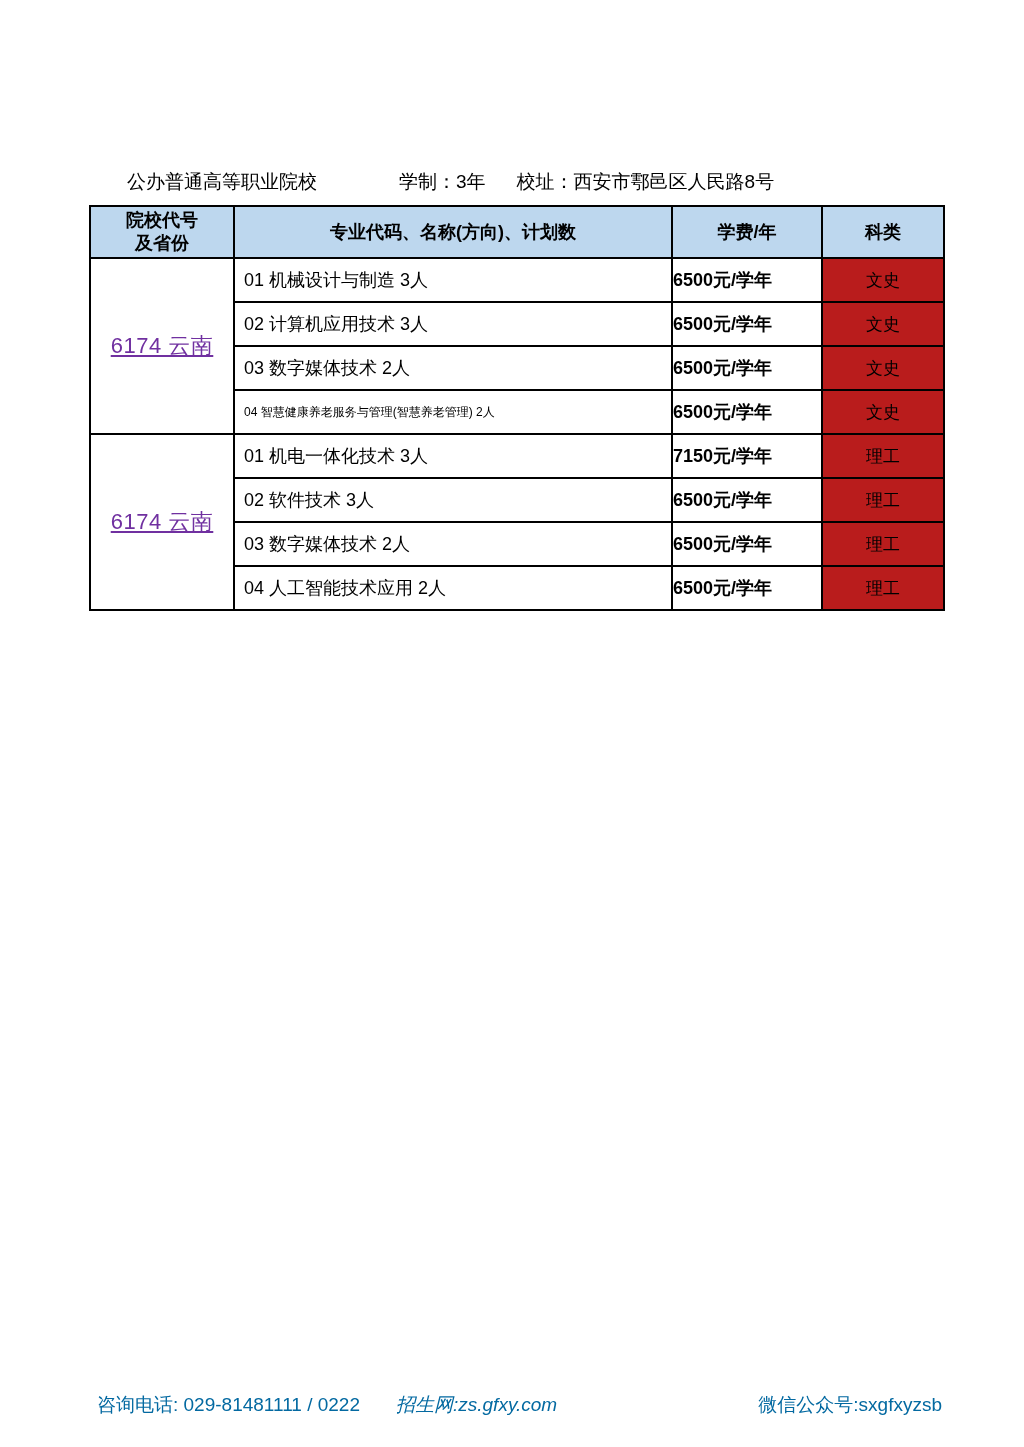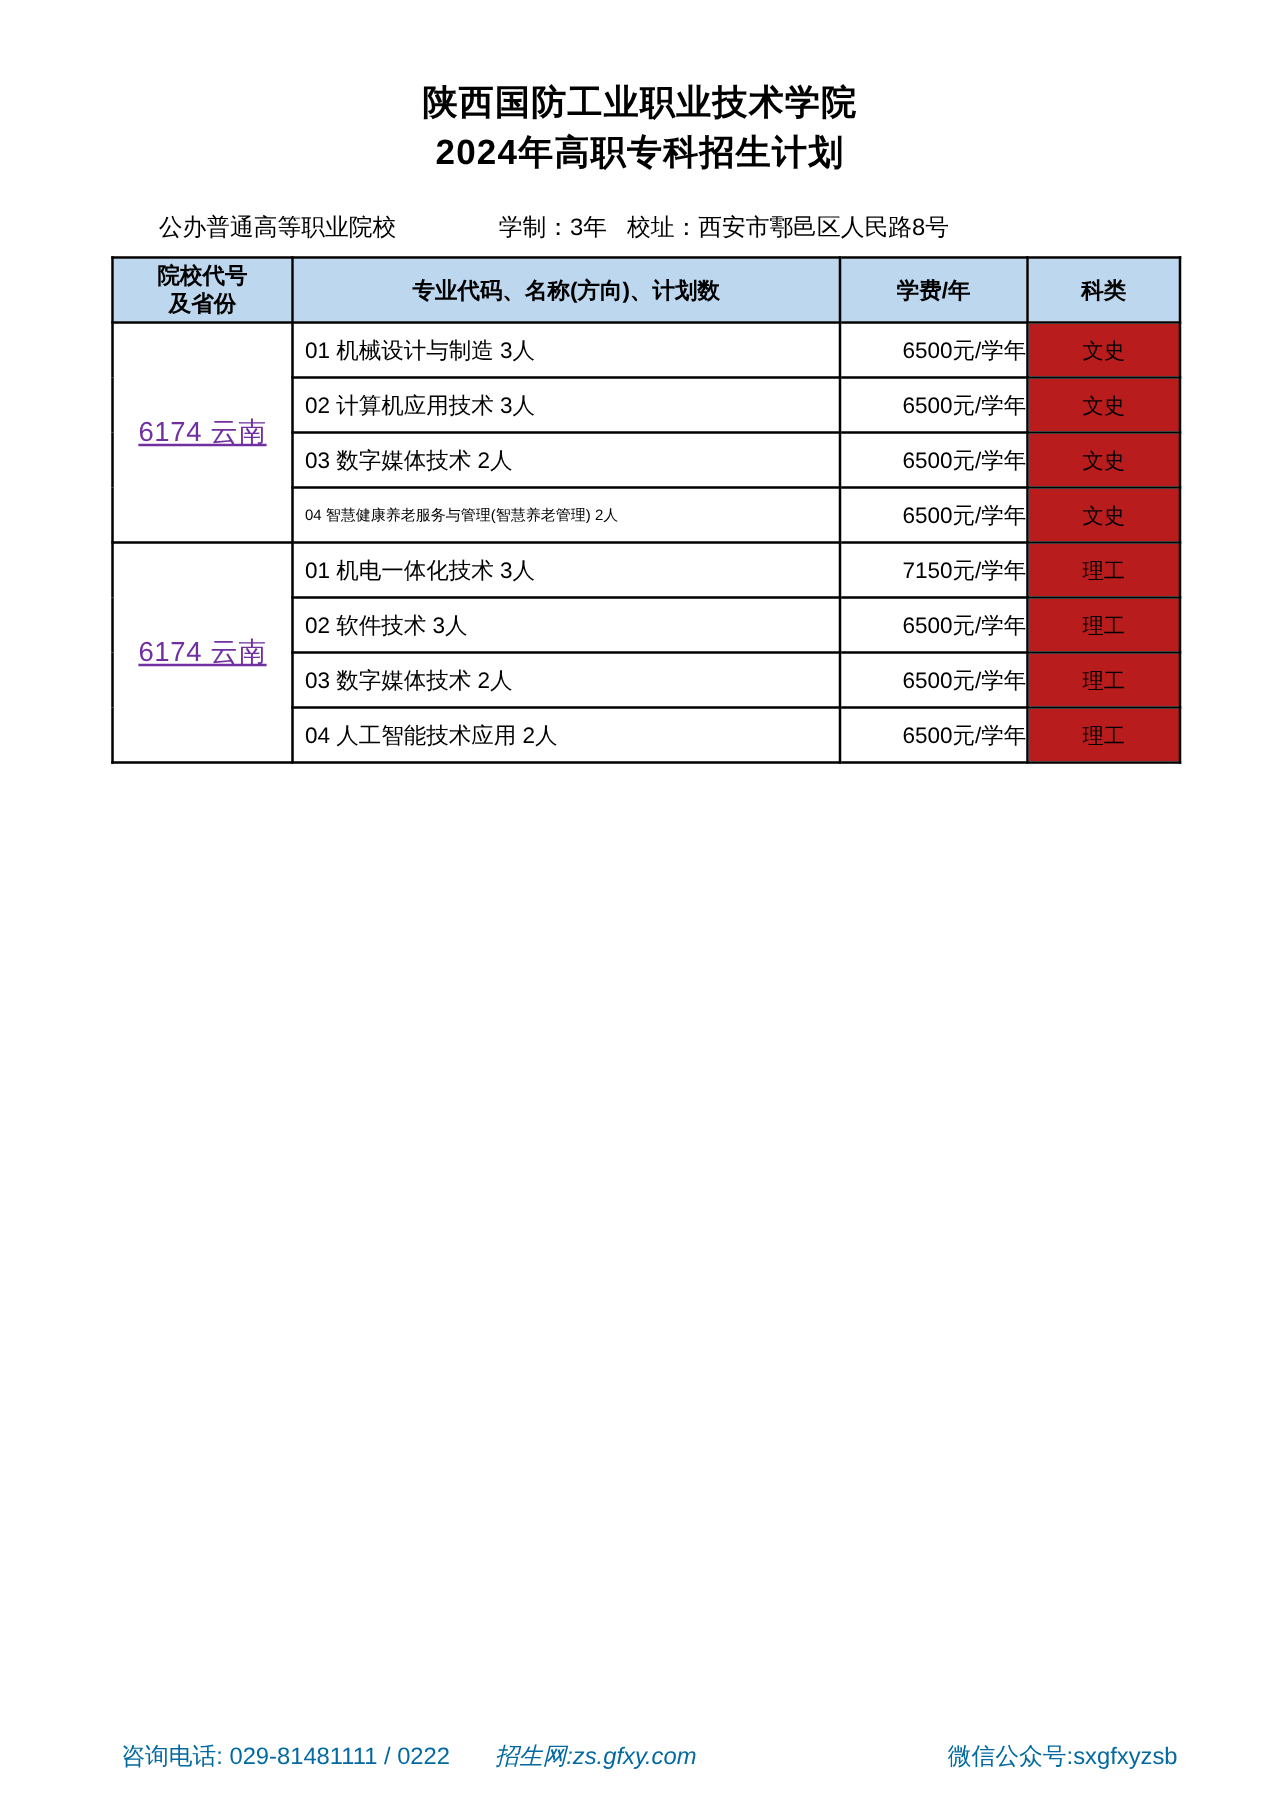--- a/index.html
+++ b/index.html
@@ -22,21 +22,21 @@
   }
   .title-line { font-size: 28px; line-height: 40px; letter-spacing: 1px; }
   .info-line {
     position: absolute;
     top: 169px;
     left: 127px;
     font-size: 19px;
     white-space: nowrap;
   }
   .info-line .sp1 { margin-left: 82px; }
-  .info-line .sp2 { margin-left: 16px; }
+  .info-line .sp2 { margin-left: 31px; }
 
   table.plan-table {
     position: absolute;
     left: 89px;
     top: 205px;
     width: 854px;
     border-collapse: collapse;
     table-layout: fixed;
   }
   .plan-table th, .plan-table td {
@@ -49,21 +49,21 @@
   .plan-table th {
     background: #BDD7EE;
     font-size: 18px;
     font-weight: bold;
     text-align: center;
     line-height: 23px;
   }
   .hdr-line { display: block; }
   td.major { text-align: left; padding-left: 9px; padding-right: 20px; font-size: 18px; }
   td.major.long { font-size: 12px; }
-  td.fee { text-align: right; font-size: 18px; }
+  td.fee { text-align: left; font-size: 18px; font-weight: bold; }
   td.cat { text-align: center; font-size: 17px; }
   .bg-wenshi { background: #b91c1c; }
   .bg-ligong { background: #b91c1c; }
   td.code-cell { text-align: center; vertical-align: middle; background: #ffffff; }
   .code-text {
     color: #7030A0;
     font-weight: normal;
     font-size: 22px;
     text-decoration: underline;
     letter-spacing: 0.5px;
@@ -82,24 +82,20 @@
     white-space: nowrap;
   }
   .footer .website { margin-left: 36px; font-style: italic; }
   .footer .wechat { margin-left: auto; }
 </style>
 </head>
 <body>
 
 <div class="page">
 
-  <div class="titles">
-    <div class="title-line">陕西国防工业职业技术学院</div>
-    <div class="title-line">2024年高职专科招生计划</div>
-  </div>
 
   <div class="info-line">
     <span>公办普通高等职业院校</span><span class="sp1">学制：3年</span><span class="sp2">校址：西安市鄠邑区人民路8号</span>
   </div>
 
   <table class="plan-table">
     <colgroup>
       <col style="width:144px">
       <col style="width:438px">
       <col style="width:150px">

